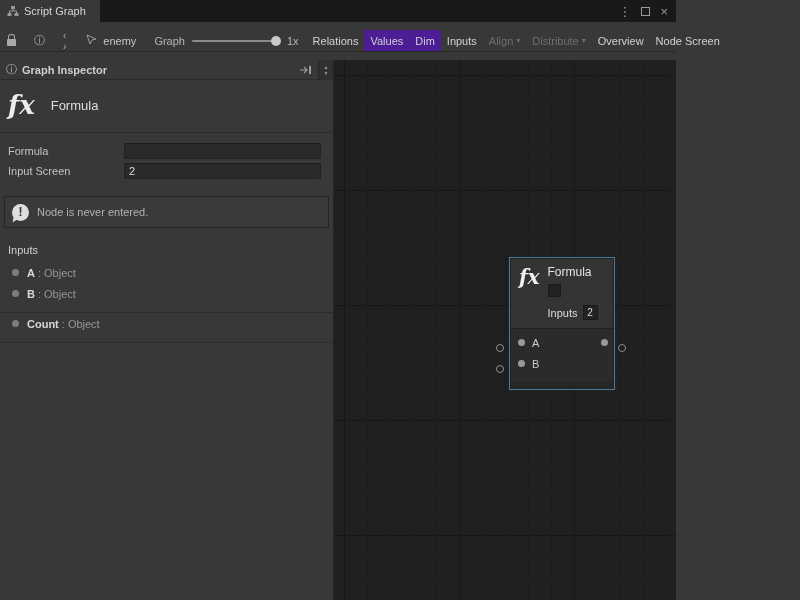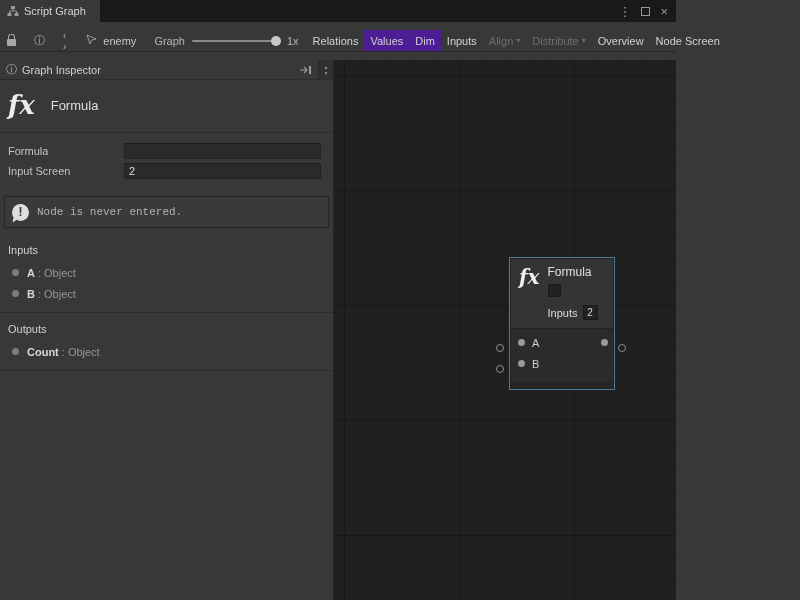--- a/index.html
+++ b/index.html
@@ -40,21 +40,21 @@
   .tb-btn .caret { font-size:8px; margin-left:3px; }
 
   
   #main { flex:1; display:flex; min-height:0; }
 
   
   #inspector { width:334px; flex:0 0 334px; background:#383838; border-right:1px solid #252525;
                display:flex; flex-direction:column; }
   .insp-header { height:20px; flex:0 0 20px; display:flex; align-items:center; border-bottom:1px solid #2b2b2b; }
   .insp-header .info-glyph { margin:0 5px 0 6px; color:#b8b8b8; font-size:11px; }
-  .insp-header .title { color:#cfcfcf; }
+  .insp-header .title { color:#cfcfcf;font-weight:bold; }
   .insp-header .spacer { flex:1; }
   .dock-icon { display:flex; align-items:center; padding:0 6px; }
   .stepper { width:15px; height:20px; background:#303030; border-left:1px solid #262626;
              display:flex; flex-direction:column; align-items:center; justify-content:center; color:#9a9a9a; }
   .stepper span { font-size:5px; line-height:6px; }
 
   .unit-header { display:flex; align-items:center; padding:12px 8px 14px 8px; }
   .fx-glyph { font-family:"DejaVu Serif","Liberation Serif",serif; font-style:italic; font-weight:bold;
               font-size:26px; color:#ececec; line-height:1; }
   .unit-title { font-size:13px; color:#dedede; margin-left:16px; }
@@ -67,21 +67,21 @@
                 border-radius:2px; color:#dddddd; font-family:inherit; font-size:11px; padding:0 4px; outline:none; }
   .checkbox { width:14px; height:14px; background:#2b2b2b; border:1px solid #202020; border-radius:2px; }
 
   .helpbox { margin:13px 4px 6px 4px; min-height:32px; background:#3a3a3a; border:1px solid #262626;
              display:flex; align-items:center; }
   .help-icon { position:relative; width:17px; height:17px; border-radius:50%; background:#dedede; color:#333;
                font-weight:bold; font-size:12px; display:flex; align-items:center; justify-content:center;
                margin:0 8px 0 7px; flex:0 0 17px; }
   .help-icon:after { content:""; position:absolute; left:1px; bottom:-2px; width:0; height:0;
                border-left:5px solid #dedede; border-bottom:5px solid transparent; transform:rotate(10deg); }
-  .help-text { color:#b2b2b2;font-family:Liberation Mono, monospace; }
+  .help-text { color:#b2b2b2; }
 
   .section-title { padding:10px 8px 6px 8px; color:#d0d0d0; }
   .port-row { display:flex; align-items:center; height:21px; padding-left:12px; }
   .port-dot { width:7px; height:7px; border-radius:50%; background:#7d7d7d; margin-right:8px; flex:0 0 7px; }
   .port-name { color:#d8d8d8; font-weight:bold; }
   .port-type { color:#969696; margin-left:3px; }
   .section-gap { height:8px; }
 
   
   #graph { position:relative; flex:1; background-color:#202020; overflow:hidden;
@@ -244,21 +244,20 @@
         <span class="port-type">: Object</span>
       </div>
       <div class="port-row">
         <span class="port-dot"></span>
         <span class="port-name">B</span>
         <span class="port-type">: Object</span>
       </div>
       <div class="section-gap"></div>
       <div class="divider"></div>
 
-      <div class="section-title">Outputs</div>
       <div class="port-row">
         <span class="port-dot"></span>
         <span class="port-name">Count</span>
         <span class="port-type">: Object</span>
       </div>
       <div class="section-gap"></div>
       <div class="divider"></div>
     </div>
 
     <div id="graph">

